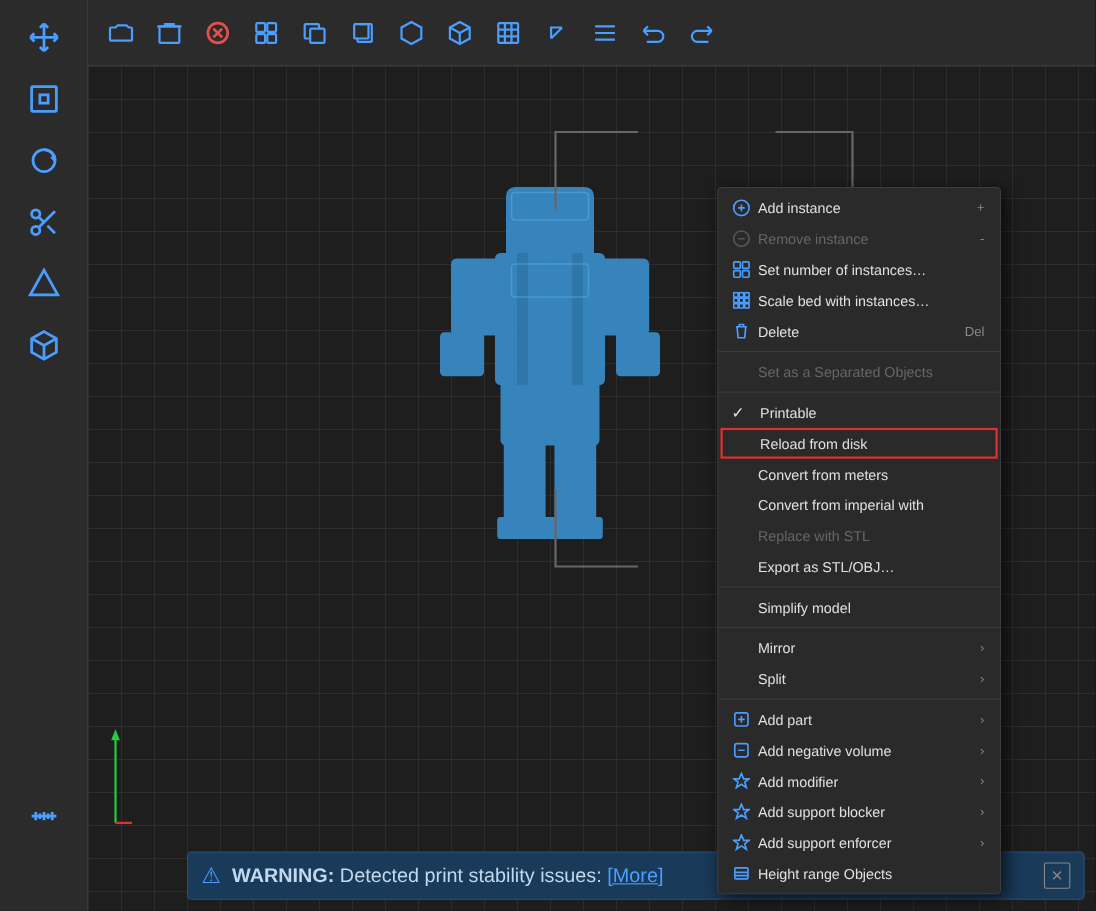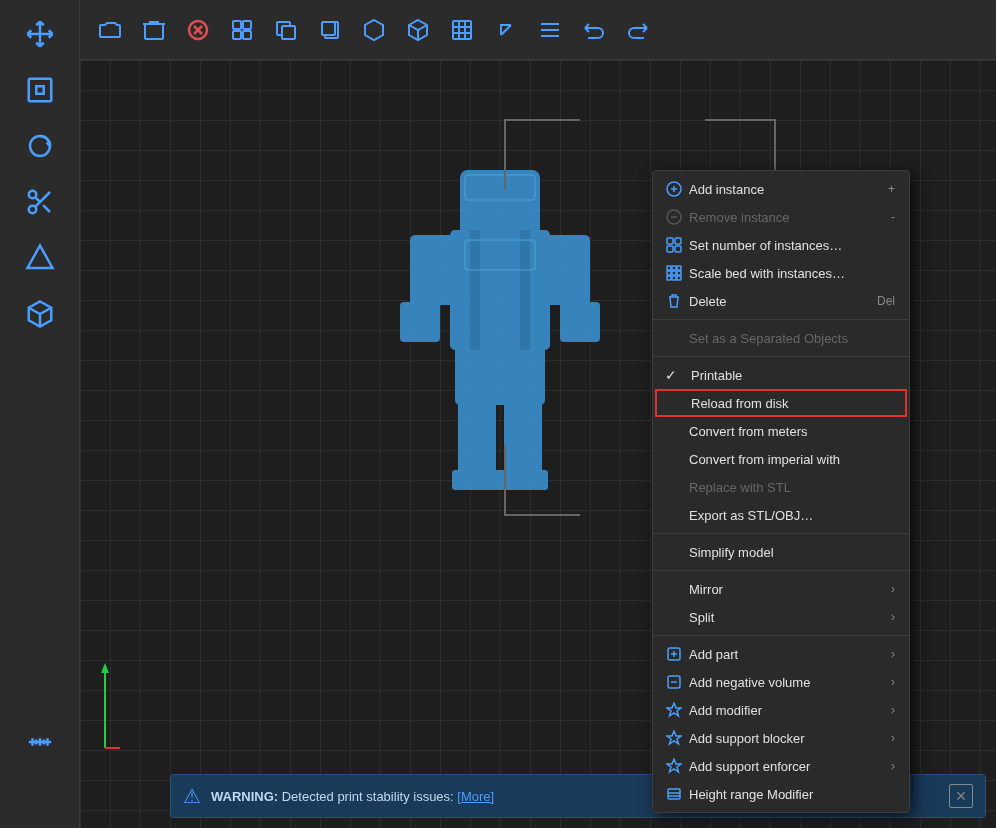--- a/index.html
+++ b/index.html
@@ -196,21 +196,21 @@
       z-index: 50;
     }
     .warning-icon {
       color: #4a9eff;
       font-size: 20px;
       flex-shrink: 0;
     }
     .warning-text {
       flex: 1;
       color: #c0d8f0;
-      font-size: 13px;
+      font-size: 18px;
     }
     .warning-link {
       color: #4a9eff;
       cursor: pointer;
       text-decoration: underline;
     }
     .warning-close {
       color: #888;
       cursor: pointer;
       font-size: 18px;
@@ -610,21 +610,21 @@
       <span class="arrow">›</span>
     </div>
 
     <div class="menu-item">
       <span class="icon">
         <svg width="16" height="16" viewBox="0 0 16 16" fill="none" stroke="#4a9eff" stroke-width="1.5">
             <rect x="2" y="3" width="12" height="10" rx="1"></rect>
             <path d="M2 7h12M2 10h12"></path>
           </svg>
       </span>
-      <span class="label">Height range Modifier</span>
+      <span class="label">Height range Objects</span>
     </div>
 
   </div>
 
   <div class="warning-bar">
     <span class="warning-icon">⚠</span>
     <div class="warning-text">
       <strong>WARNING:</strong>
       <span>Detected print stability issues:</span>
       <span class="warning-link">[More]</span>

